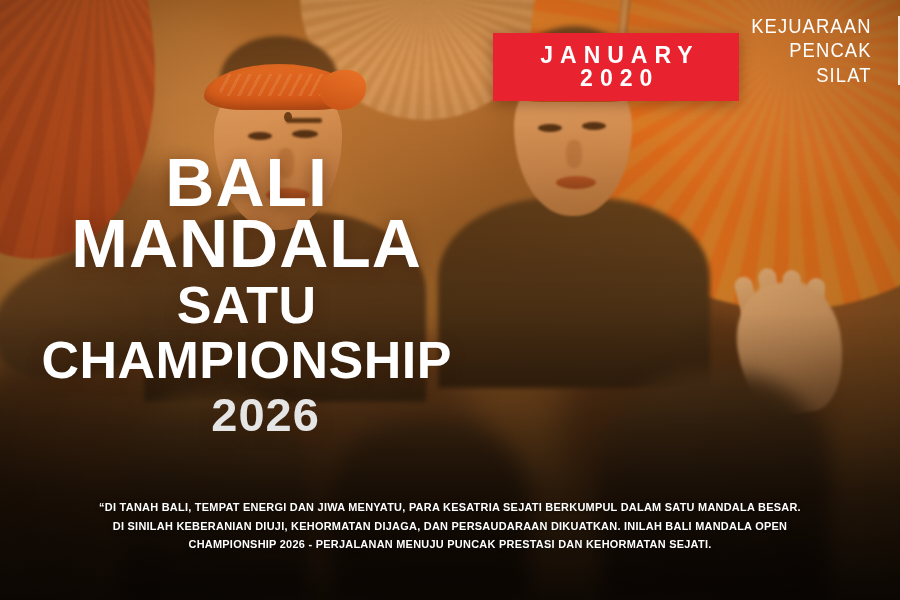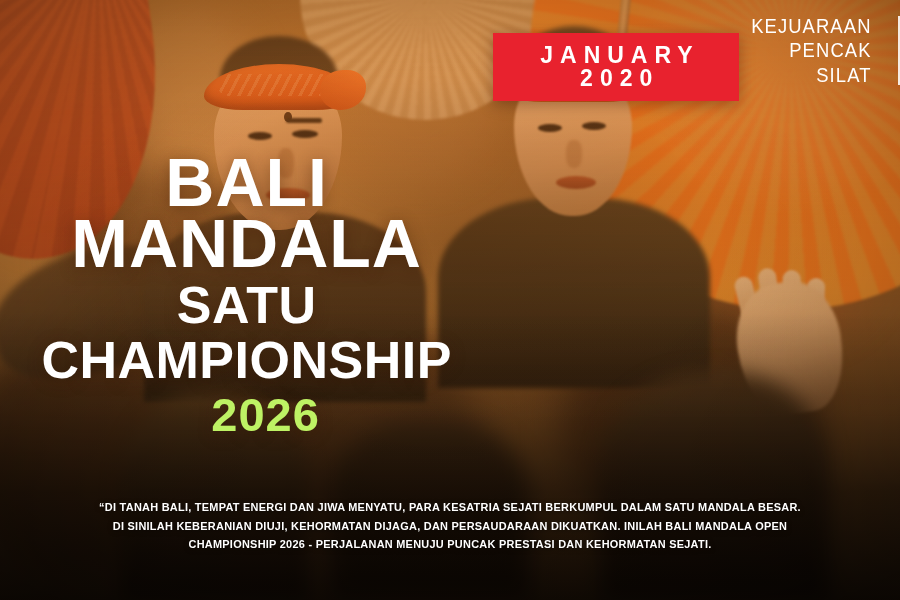--- a/index.html
+++ b/index.html
@@ -265,21 +265,21 @@
   .title-sub {
     color:#fff;
     font-size:52px;
     font-weight:bold;
     letter-spacing:.5px;
     line-height:1.06;
     margin-top:4px;
     text-shadow:0 3px 16px rgba(60,24,4,.45);
   }
   .title-year {
-    color:#bef264;
+    color:#e5e5e5;
     font-size:47px;
     font-weight:bold;
     letter-spacing:1px;
     line-height:1.0;
     margin-top:2px;
     text-shadow:0 3px 16px rgba(60,24,4,.45);
     padding-left:38px;
   }
 
   .date-badge {

